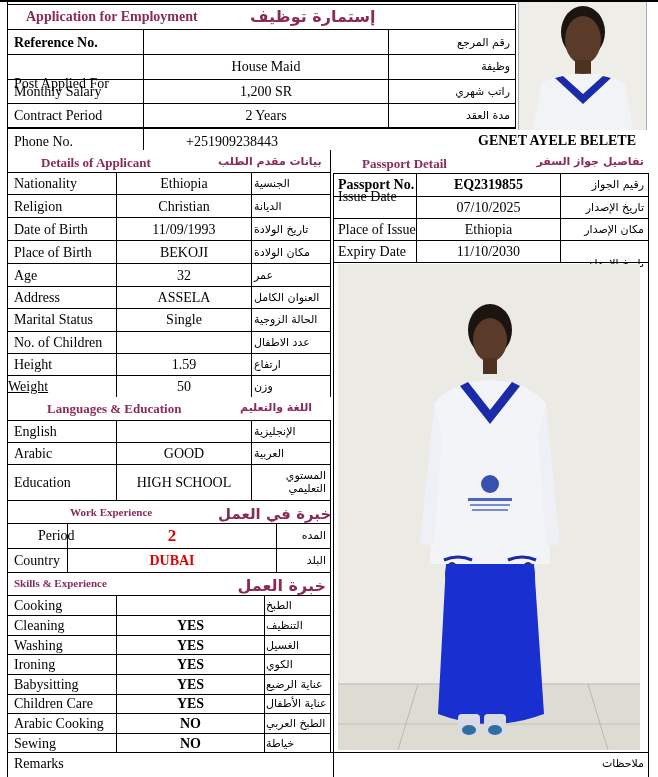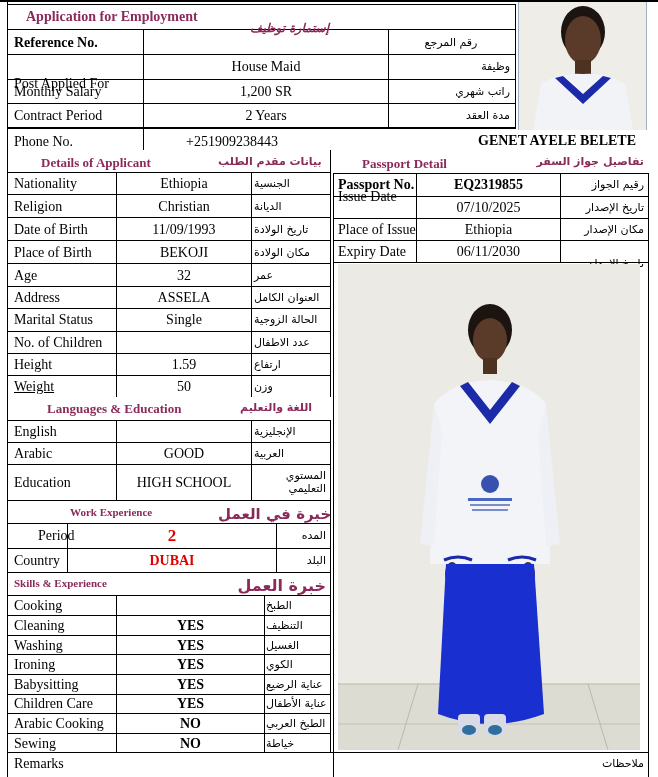--- a/index.html
+++ b/index.html
@@ -16,34 +16,34 @@
   .photo { position: absolute; overflow: hidden; background: #eceae4; }
 </style>
 </head>
 <body>
 
 <div class="hline" style="left:0;top:0;width:658px;height:2px;"></div>
 <div class="vline" style="left:7px;top:2px;height:775px;"></div>
 
 <div class="abs" style="left:7px;top:4px;width:509px;height:26px;border:1px solid #000;"></div>
 <div class="t title" style="left:14px;top:10px;font-size:14px;margin-left:12px;">Application for Employment</div>
-<div class="t ar title" style="left:250px;top:22px;font-size:12px;font-style:italic;">إستمارة توظيف</div>
+<div class="t ar title" style="left:250px;top:9px;font-size:16px;">إستمارة توظيف</div>
 
 <div class="hline" style="left:7px;top:54px;width:509px;"></div>
 <div class="hline" style="left:7px;top:79px;width:509px;"></div>
 <div class="hline" style="left:7px;top:103px;width:509px;"></div>
 <div class="hline" style="left:7px;top:127px;width:509px;height:2px;"></div>
 <div class="vline" style="left:143px;top:30px;height:97px;"></div>
 <div class="vline" style="left:388px;top:30px;height:97px;"></div>
 <div class="vline" style="left:515px;top:30px;height:97px;"></div>
 
 <div>
   <div class="t bold" style="left:14px;top:36px;">Reference No.</div>
   <div class="t center" style="left:144px;top:36px;width:244px;"></div>
-  <div class="t ar" style="left:392px;top:37px;width:118px;text-align:center;">رقم المرجع</div>
+  <div class="t ar" style="left:392px;top:37px;width:118px;text-align:right;">رقم المرجع</div>
 </div>
 <div>
   <div class="t" style="left:14px;top:77px;">Post Applied For</div>
   <div class="t center" style="left:144px;top:60px;width:244px;">House Maid</div>
   <div class="t ar" style="left:392px;top:61px;width:118px;text-align:right;">وظيفة</div>
 </div>
 <div>
   <div class="t" style="left:14px;top:85px;">Monthly Salary</div>
   <div class="t center" style="left:144px;top:85px;width:244px;">1,200 SR</div>
   <div class="t ar" style="left:392px;top:86px;width:118px;text-align:right;">راتب شهري</div>
@@ -123,21 +123,21 @@
   <div class="t ar" style="left:254px;top:314px;">الحالة الزوجية</div>
 
   <div class="t" style="left:14px;top:336px;">No. of Children</div>
   <div class="t center" style="left:117px;top:336px;width:134px;"></div>
   <div class="t ar" style="left:254px;top:337px;">عدد الاطفال</div>
 
   <div class="t" style="left:14px;top:358px;">Height</div>
   <div class="t center" style="left:117px;top:358px;width:134px;">1.59</div>
   <div class="t ar" style="left:254px;top:359px;">ارتفاع</div>
 
-  <div class="t" style="left:14px;top:380px;text-decoration:underline;">Weight</div>
+  <div class="t" style="left:8px;top:380px;text-decoration:underline;">Weight</div>
   <div class="t center" style="left:117px;top:380px;width:134px;">50</div>
   <div class="t ar" style="left:254px;top:381px;">وزن</div>
 </div>
 
 <div class="hline" style="left:333px;top:173px;width:315px;"></div>
 <div class="hline" style="left:333px;top:196px;width:315px;"></div>
 <div class="hline" style="left:333px;top:218px;width:315px;"></div>
 <div class="hline" style="left:333px;top:240px;width:315px;"></div>
 <div class="hline" style="left:333px;top:262px;width:315px;"></div>
 <div class="vline" style="left:333px;top:173px;height:604px;"></div>
@@ -152,21 +152,21 @@
 
   <div class="t" style="left:338px;top:190px;">Issue Date</div>
   <div class="t center" style="left:417px;top:201px;width:143px;">07/10/2025</div>
   <div class="t ar" style="left:562px;top:202px;width:82px;text-align:right;">تاريخ الإصدار</div>
 
   <div class="t" style="left:338px;top:223px;">Place of Issue</div>
   <div class="t center" style="left:417px;top:223px;width:143px;">Ethiopia</div>
   <div class="t ar" style="left:562px;top:224px;width:82px;text-align:right;">مكان الإصدار</div>
 
   <div class="t" style="left:338px;top:245px;">Expiry Date</div>
-  <div class="t center" style="left:417px;top:245px;width:143px;">06/11/2030</div>
+  <div class="t center" style="left:417px;top:245px;width:143px;">11/10/2030</div>
   <div class="t ar" style="left:562px;top:258px;width:82px;text-align:right;">تاريخ الانتهاء</div>
 </div>
 
 <div class="photo" style="left:338px;top:264px;width:302px;height:486px;">
   <svg width="302" height="486" viewBox="0 0 302 486">
     <rect width="302" height="420" fill="#eceae4"></rect>
     <rect y="420" width="302" height="66" fill="#dcdcd2"></rect>
     <line x1="0" y1="420" x2="302" y2="420" stroke="#b8b8ae" stroke-width="1"></line>
     <line x1="0" y1="460" x2="302" y2="460" stroke="#c2c2b8" stroke-width="1"></line>
     <line x1="80" y1="420" x2="60" y2="486" stroke="#b8b8ae"></line>

